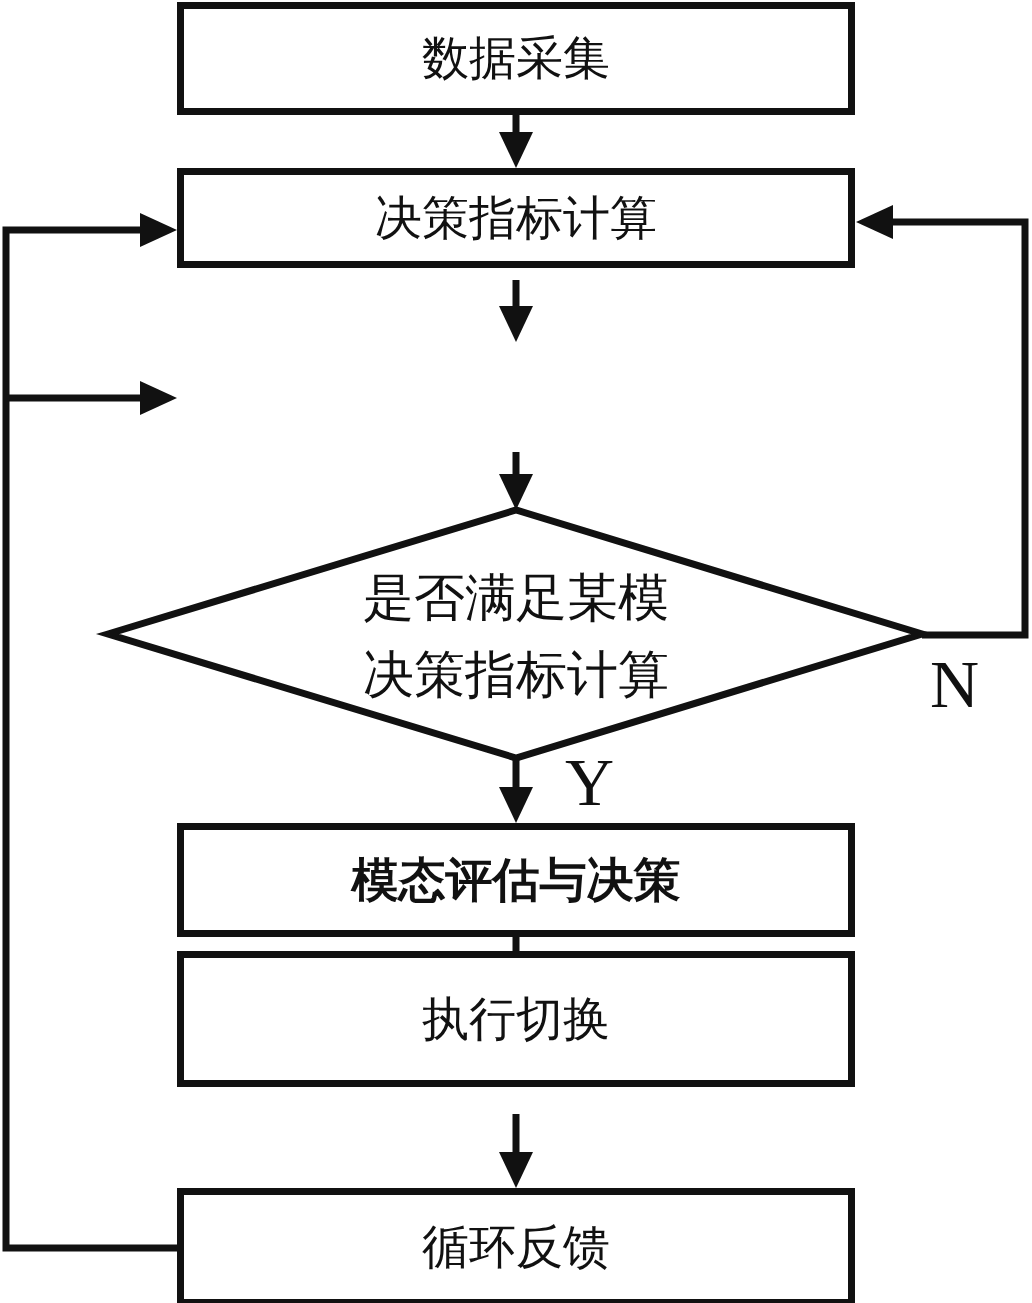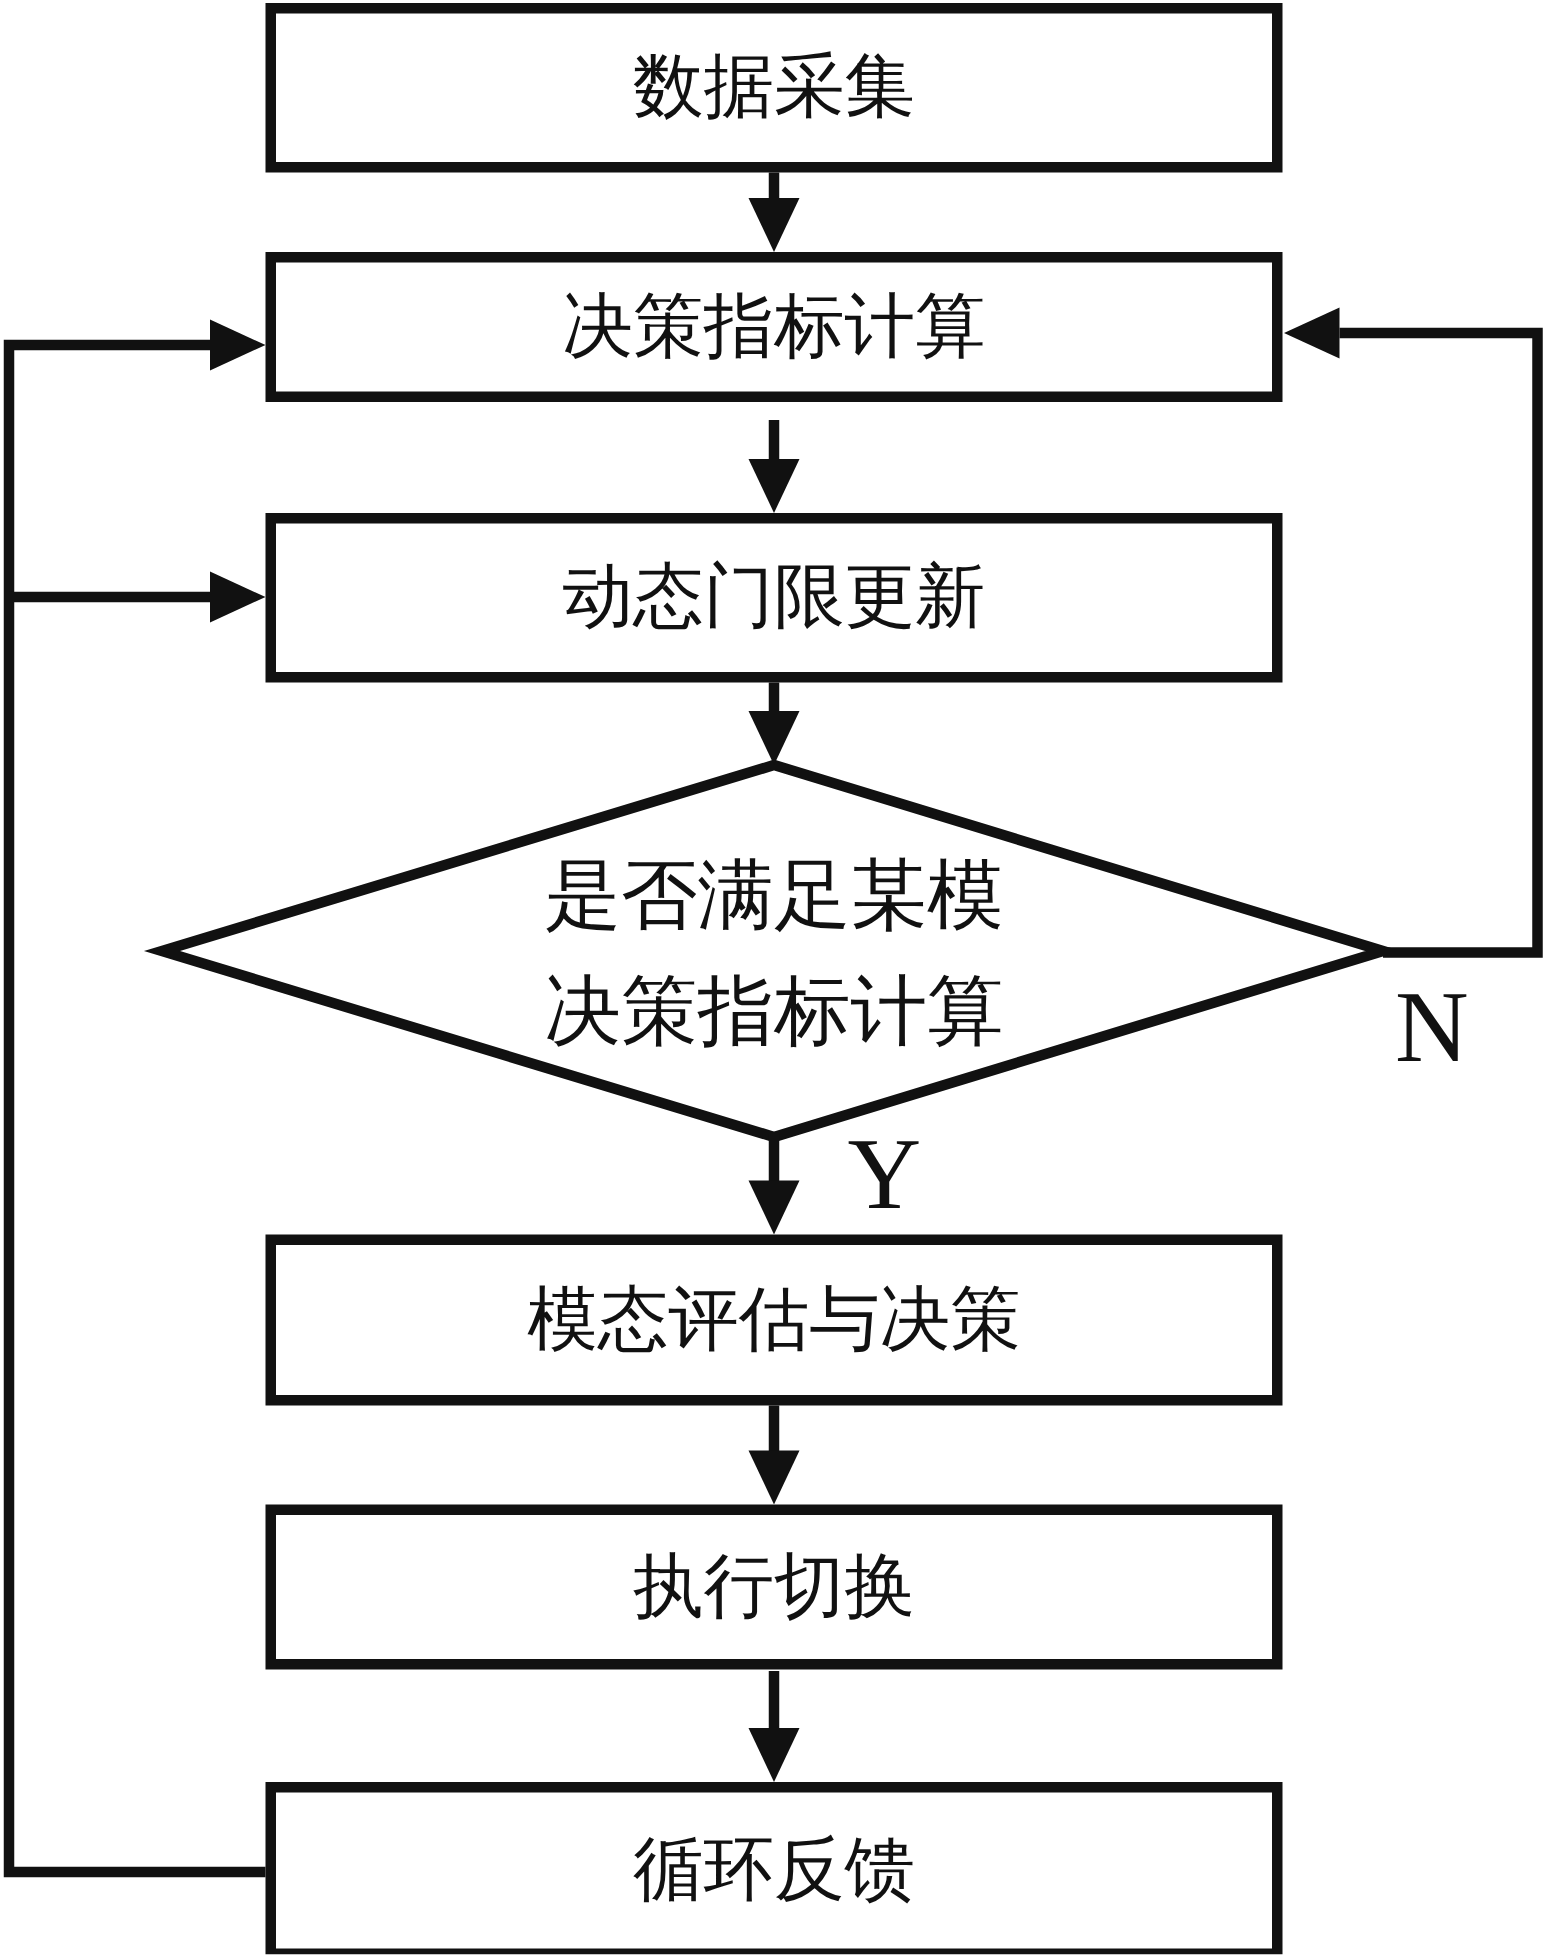--- a/index.html
+++ b/index.html
@@ -23,22 +23,22 @@
     display: flex;
     align-items: center;
     justify-content: center;
     font-size: 47px;
     line-height: 1;
     white-space: nowrap;
   }
   .n1 { top: 2px;    height: 113px; }
   .n2 { top: 168px;  height: 100px; }
   .n3 { top: 342px;  height: 113px; }
-  .n4 { top: 823px;  height: 114px; }
-  .n5 { top: 1003px; height: 110px; }
+  .n4 { top: 823px;  height: 114px; font-weight: bold; }
+  .n5 { top: 951px; height: 136px; }
   .n6 { top: 1188px; height: 118px; }
   .diamond-label {
     position: absolute;
     left: 250px;
     top: 560px;
     width: 532px;
     text-align: center;
     font-size: 51px;
     line-height: 77px;
     white-space: nowrap;
@@ -92,23 +92,20 @@
   </svg>
 
   <div class="node n1">
     <span>数据采集</span>
   </div>
 
   <div class="node n2">
     <span>决策指标计算</span>
   </div>
 
-  <div class="node n3">
-    <span>动态门限更新</span>
-  </div>
 
   <div class="diamond-label">
     <div>是否满足某模</div>
     <div>决策指标计算</div>
   </div>
 
   <div class="node n4">
     <span>模态评估与决策</span>
   </div>
 

